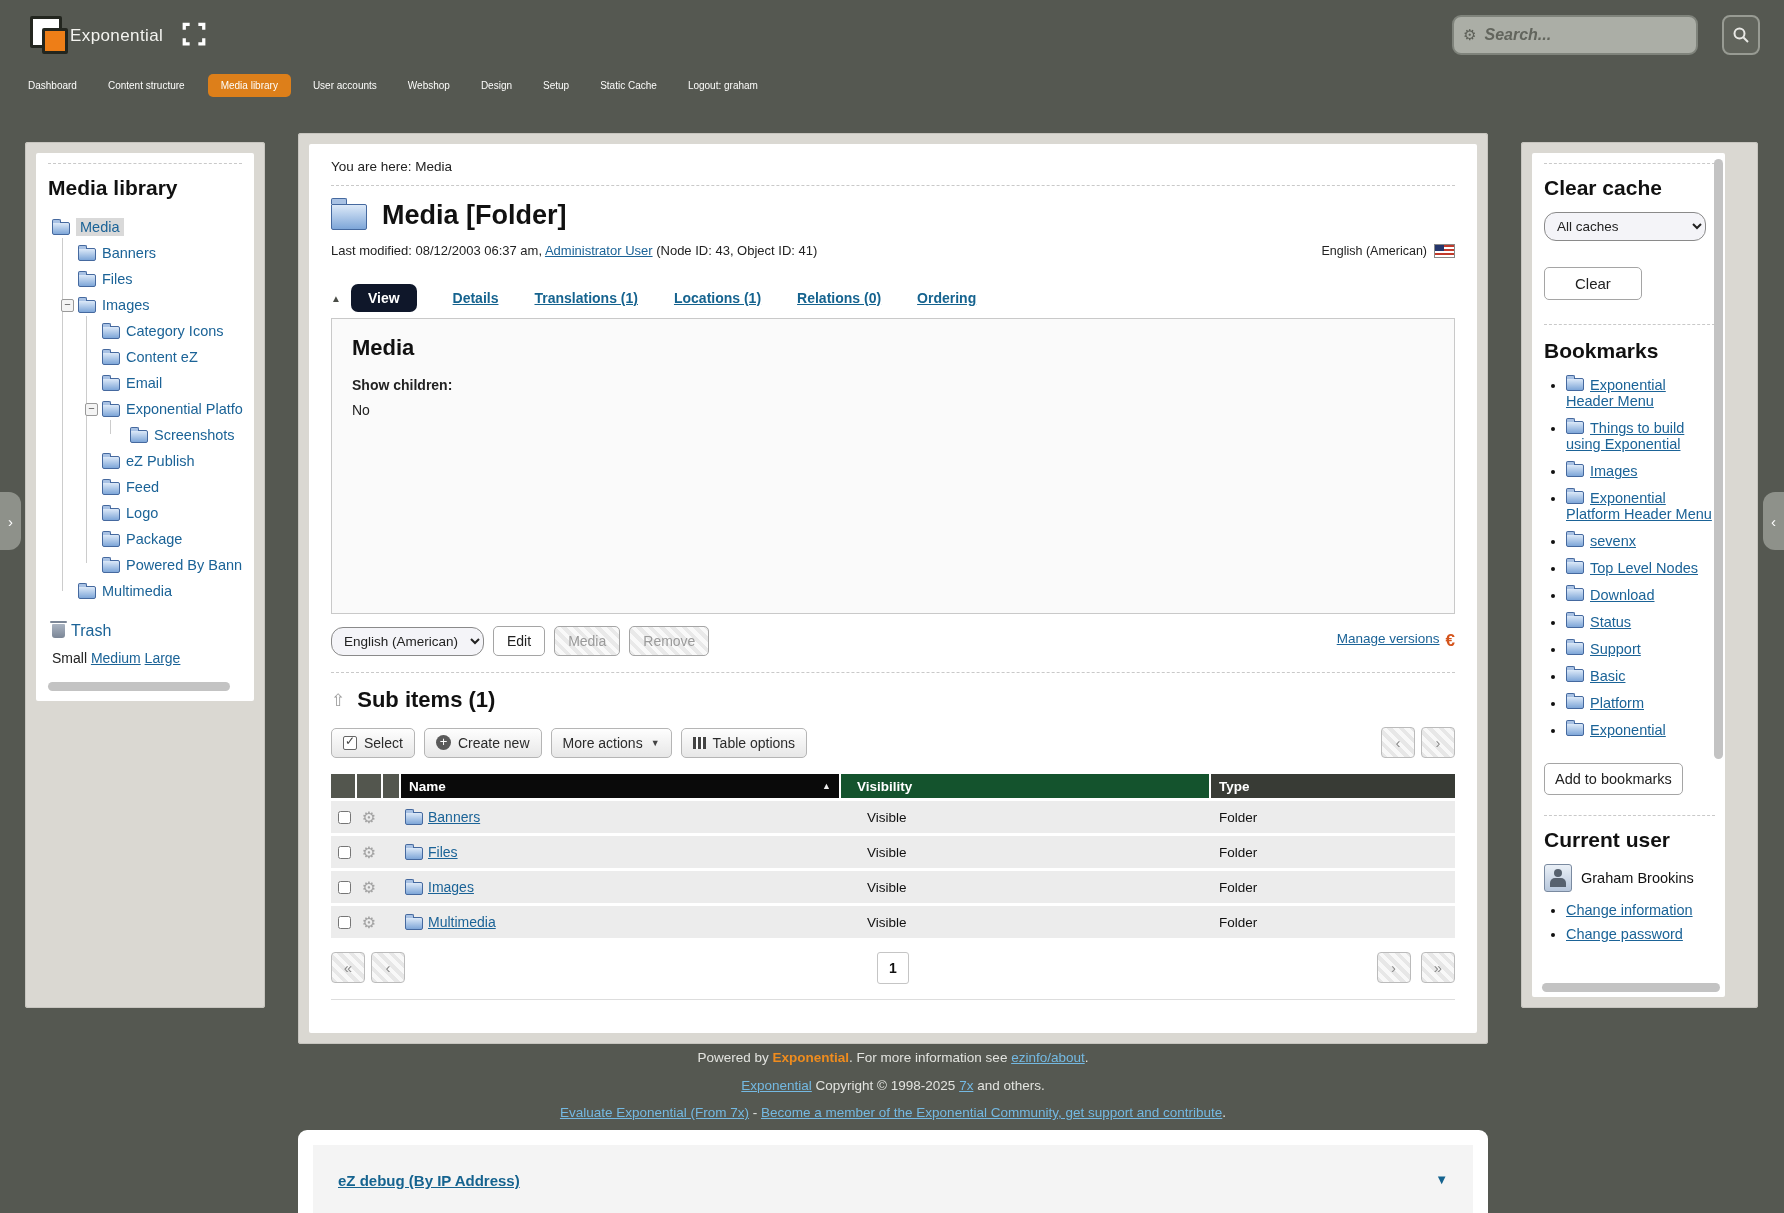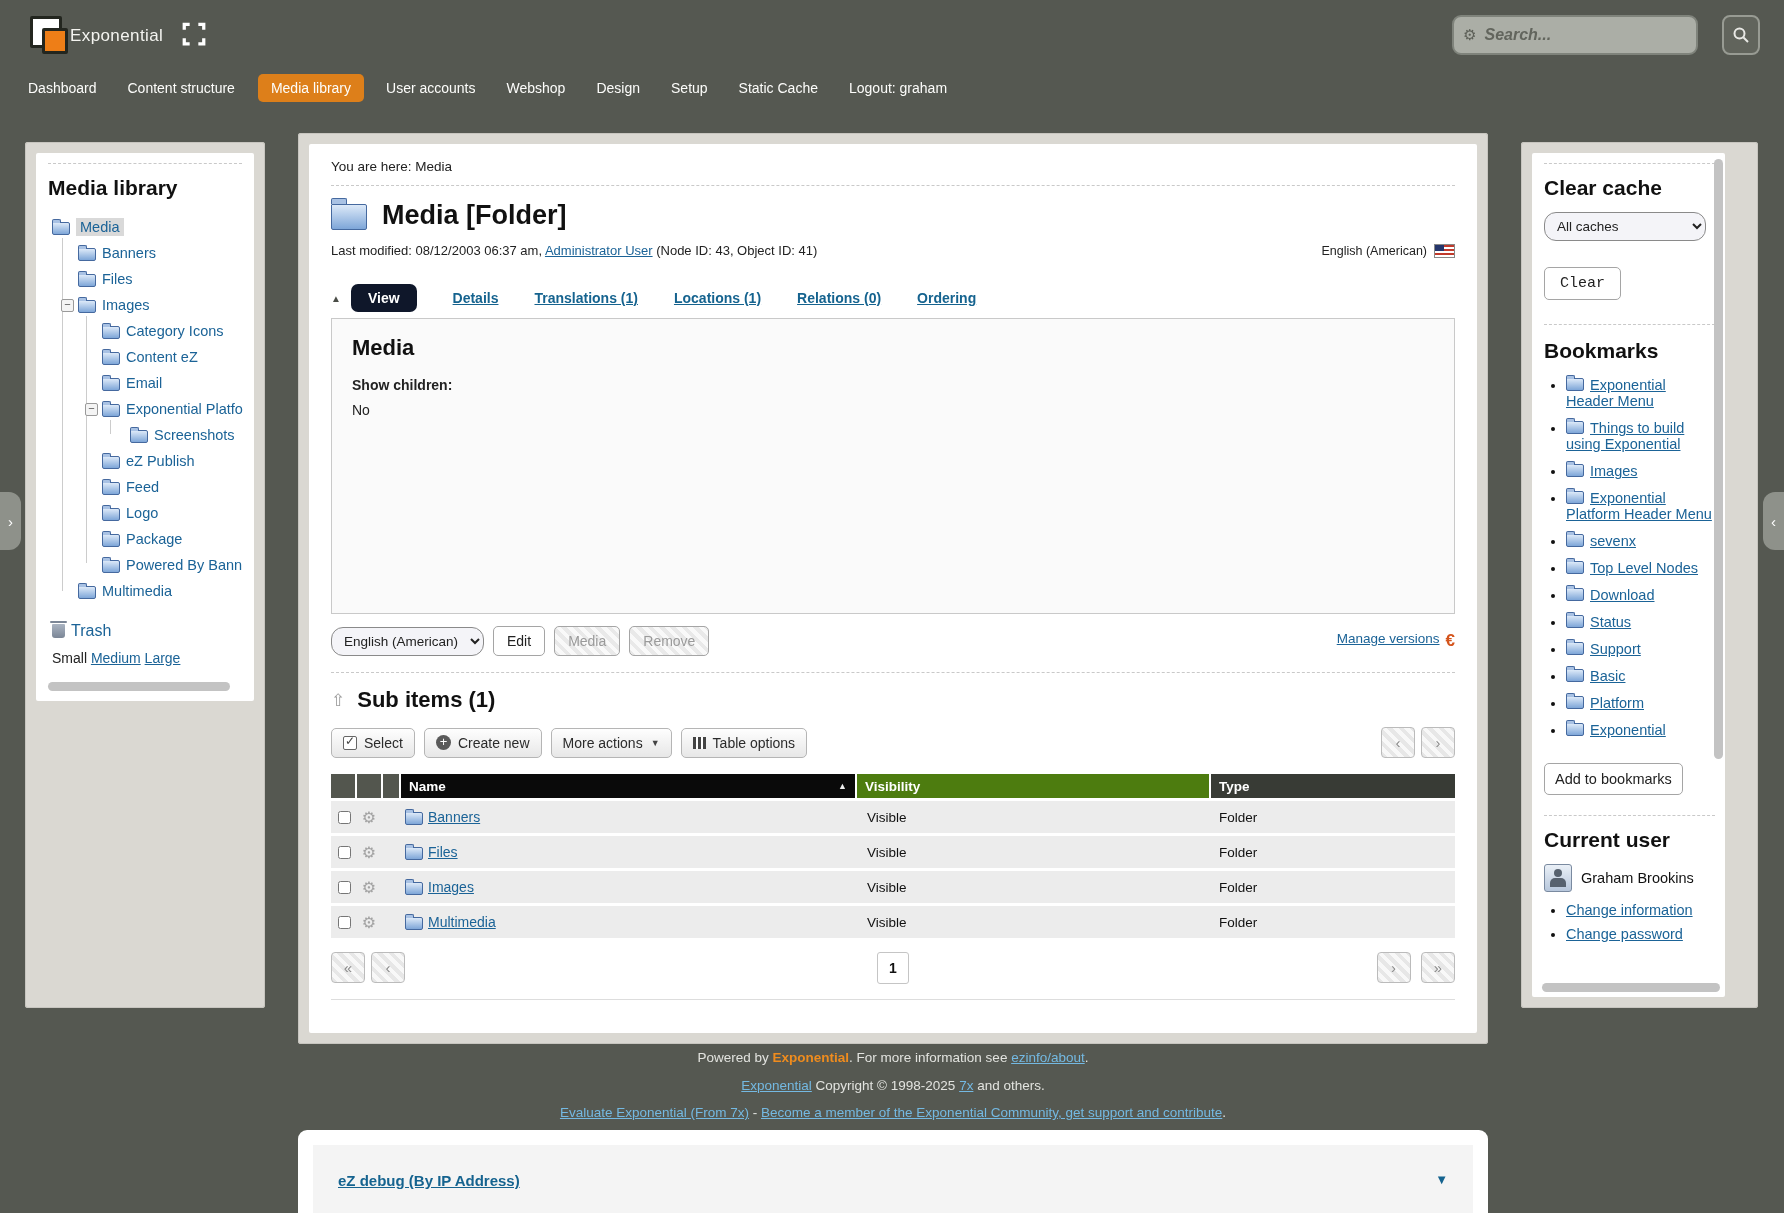--- a/index.html
+++ b/index.html
@@ -14,21 +14,21 @@
   .fsicon{position:absolute;left:181px;top:21px;width:26px;height:26px;}
   .searchwrap{position:absolute;left:1452px;top:15px;width:242px;height:36px;background:#abaea6;
               border:2px solid #7f837b;border-radius:9px;display:flex;align-items:center;}
   .sgear{color:#5d6058;font-size:15px;margin:0 6px 0 9px;}
   .searchinput{flex:1;background:transparent;border:none;outline:none;font-size:16px;font-style:italic;
                font-weight:bold;color:#3f423b;font-family:"Liberation Sans",sans-serif;width:160px;}
   .searchinput::placeholder{color:#62655d;font-style:italic;font-weight:bold;}
   .searchbtn{position:absolute;left:1722px;top:15px;width:38px;height:40px;background:#61645c;
              border:2px solid #989b93;border-radius:8px;padding:0;display:flex;align-items:center;justify-content:center;cursor:pointer;}
   .topnav{position:absolute;left:26px;top:74px;display:flex;align-items:center;}
-  .topnav a{color:#fdfdfb;font-size:14px;text-decoration:none;margin-right:27px;padding:6px 2px;}
+  .topnav a{color:#fdfdfb;font-size:10px;text-decoration:none;margin-right:27px;padding:6px 2px;}
   .topnav a.active{background:#dd7f1a;border-radius:5px;padding:6px 13px;margin-right:20px;margin-left:-6px;}
   
   .frame{position:absolute;background:#dad8d2;border-radius:3px;box-shadow:inset 0 0 0 1px #c7c5bf;}
   .frame-left{left:25px;top:142px;width:240px;height:866px;}
   .frame-main{left:298px;top:133px;width:1190px;height:911px;}
   .frame-right{left:1521px;top:142px;width:237px;height:866px;}
   .card{background:#fff;border-radius:2px;}
   .dash{border-top:1px dashed #c9c9c9;}
   h1,h2,h3{margin:0;color:#111;}
   
@@ -101,42 +101,42 @@
          background:repeating-linear-gradient(45deg,#e7e7e7 0 4px,#f8f8f8 4px 8px);cursor:pointer;}
   .toolpg{margin-left:auto;display:flex;}
   
   .tbl{margin:16px 22px 0;}
   .thr{display:flex;height:24px;}
   .thc{background:#53564e;margin-right:2px;}
   .thc.c1{width:24px;}.thc.c2{width:24px;}.thc.c3{width:16px;}
   .thname{flex:1;background:#0a0a0a;color:#fff;font-weight:bold;font-size:13.5px;display:flex;align-items:center;
           padding:0 8px;margin-right:2px;}
   .thname .sort{margin-left:auto;font-size:9px;color:#eee;}
-  .thvis{width:336px;background:#4d7c0f;color:#fff;font-weight:bold;font-size:13.5px;display:flex;align-items:center;
-         padding:0 8px;margin-right:2px;}
+  .thvis{width:336px;background:#14532d;color:#fff;font-weight:bold;font-size:13.5px;display:flex;align-items:center;
+         padding:0 16px;margin-right:2px;}
   .thtype{width:228px;background:#383b35;color:#fff;font-weight:bold;font-size:13.5px;display:flex;align-items:center;padding:0 8px;}
   .tr{display:flex;height:32px;background:#ececec;margin-top:3px;align-items:center;}
   .tdc1{width:26px;display:flex;justify-content:center;}
   .tdc2{width:24px;display:flex;justify-content:center;}
   .tdc3{width:16px;}
   .rowgear{color:#a3a3a3;font-size:16px;}
   .tdname{flex:1;display:flex;align-items:center;padding:0 8px;}
   .tdname a{color:#1b6397;font-size:14px;margin-left:5px;}
   .tdvis{width:352px;font-size:13.5px;color:#111;}
   .tdtype{width:236px;font-size:13.5px;color:#111;}
   .pagrow{display:flex;align-items:center;margin:14px 22px 0;position:relative;}
   .pagecur{position:absolute;left:50%;transform:translateX(-50%);width:30px;height:30px;background:#fff;
            border:1px solid #c5c5c5;border-radius:3px;font-weight:bold;font-size:14px;display:flex;
            align-items:center;justify-content:center;color:#111;}
   .endline{margin:16px 22px 0;border-top:1px solid #ddd;}
   
   .rightcard{position:absolute;left:11px;top:11px;width:193px;height:844px;padding:10px 10px 0 12px;box-sizing:border-box;}
   .righth{font-size:21px;margin:12px 0 12px;}
   .rselect{width:162px;}
-  .clearbtn{margin:26px 0 0 0;padding:7px 15px;font-size:15px;margin-left:0;font-family:Liberation Mono, monospace;}
+  .clearbtn{margin:26px 0 0 0;padding:7px 30px;font-size:15px;margin-left:0;}
   .bmlist{margin:4px 0 0;padding-left:22px;font-size:14.5px;}
   .bmlist li{margin:9px 0;color:#111;}
   .bmlist .folder{display:inline-block;vertical-align:-1px;margin-right:6px;}
   .bmlist a{color:#1b6397;}
   .addbm{margin-top:16px;margin-left:0;font-size:14.5px;padding:7px 10px;}
   .userrow{display:flex;align-items:center;margin-top:6px;}
   .avatar{width:26px;height:26px;background:linear-gradient(#eaf0f7,#b7c7dc);border:1px solid #7a8aa0;border-radius:3px;
           position:relative;flex:none;margin-right:9px;}
   .avatar::before{content:"";position:absolute;left:9px;top:4px;width:8px;height:8px;border-radius:50%;background:#57626f;}
   .avatar::after{content:"";position:absolute;left:5px;top:13px;width:16px;height:9px;border-radius:5px 5px 0 0;background:#57626f;}

